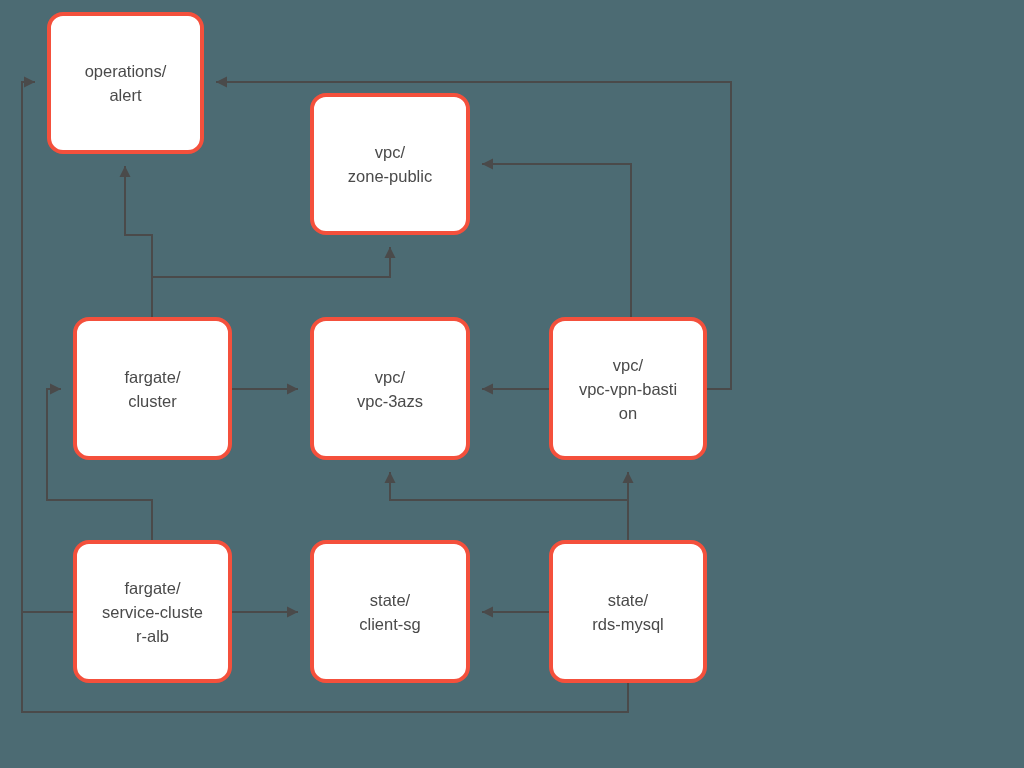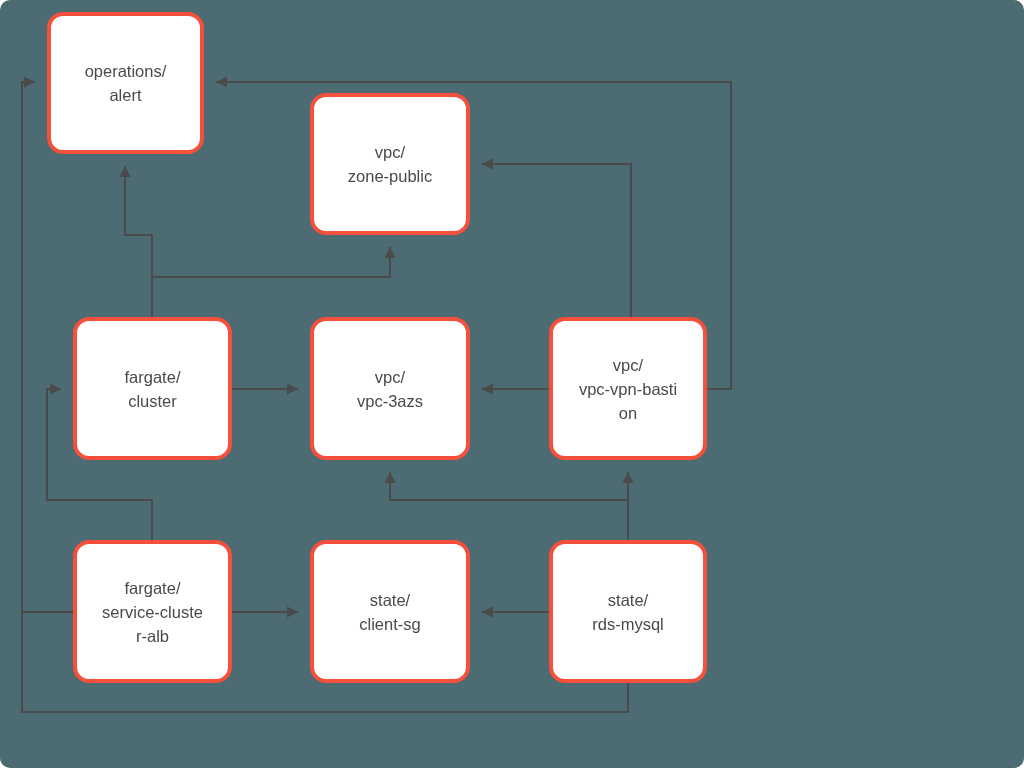--- a/index.html
+++ b/index.html
@@ -10,21 +10,20 @@
     width: 1024px;
     height: 768px;
     overflow: hidden;
     font-family: "Liberation Sans", sans-serif;
   }
   #canvas {
     position: relative;
     width: 1024px;
     height: 768px;
     background: #4c6b73;
-    border-radius: 10px;
   }
   svg.graph {
     position: absolute;
     top: 0;
     left: 0;
     width: 1024px;
     height: 768px;
   }
   .edge-path {
     fill: none;

